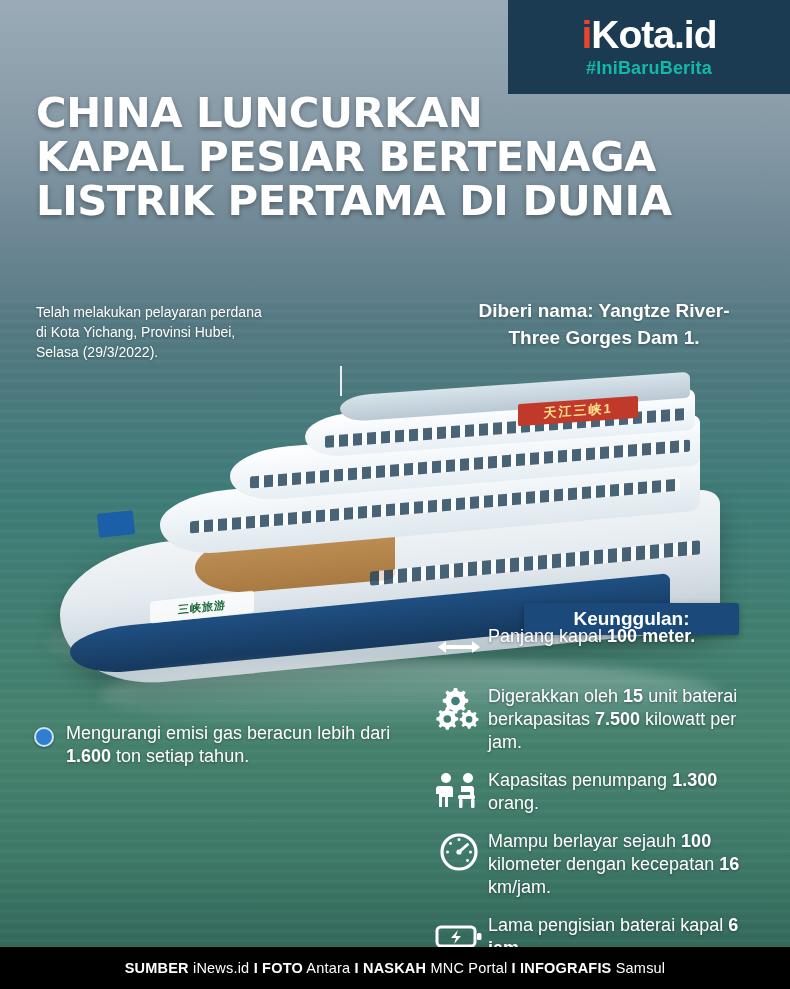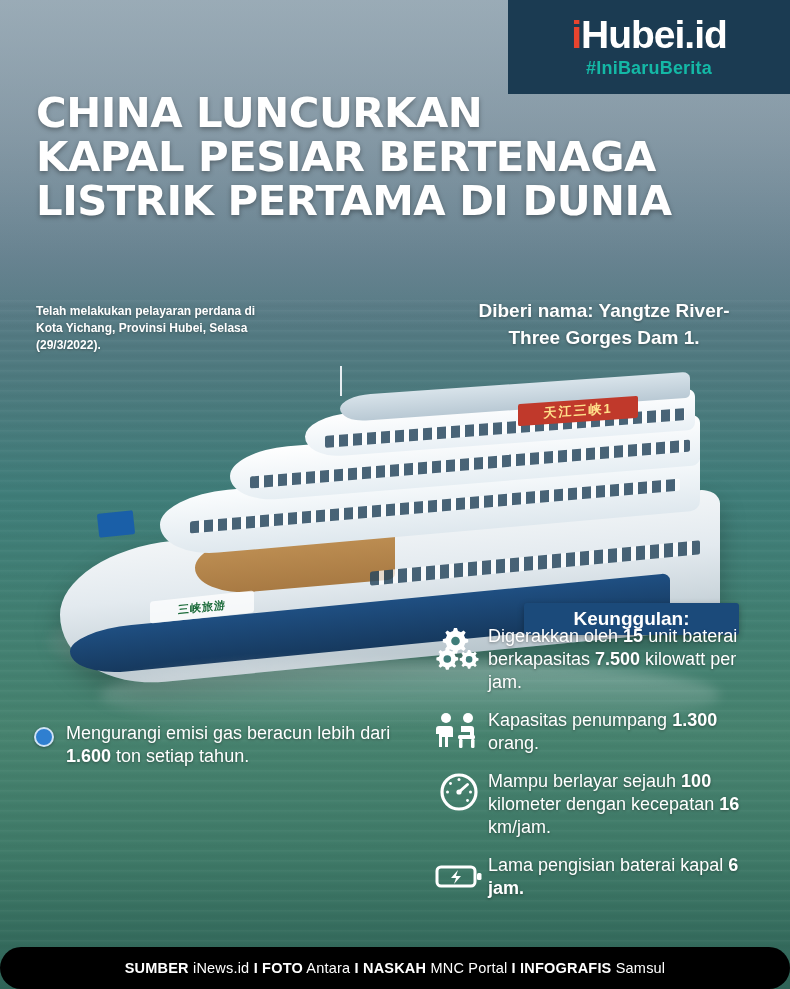--- a/index.html
+++ b/index.html
@@ -48,21 +48,21 @@
     font-size:41px;line-height:1.07;font-weight:bold;color:#ffffff;
     letter-spacing:-0.5px;text-shadow:0 2px 5px rgba(0,0,0,.35);
     font-family:"DejaVu Sans",sans-serif;
     transform:scaleX(1.02);transform-origin:left center;
     white-space:nowrap;
   }
 
   
   .intro-left{
     position:absolute;left:36px;top:303px;width:230px;
-    font-size:12px;line-height:1.42;color:#ffffff;font-weight:bold;
+    font-size:14px;line-height:1.42;color:#ffffff;font-weight:normal;
     text-shadow:0 1px 3px rgba(0,0,0,.35);
   }
   .intro-right{
     position:absolute;right:36px;top:298px;width:300px;text-align:center;
     font-size:19px;line-height:1.42;color:#ffffff;font-weight:bold;
     text-shadow:0 1px 3px rgba(0,0,0,.35);
   }
 
   
   .ship{
@@ -188,38 +188,38 @@
     box-shadow:0 1px 3px rgba(0,0,0,.35);
   }
   .btext{
     font-size:18px;line-height:1.3;color:#ffffff;text-shadow:0 1px 3px rgba(0,0,0,.4);
   }
   .btext b{font-weight:bold;}
 
   
   .footer{
     position:absolute;left:0;right:0;bottom:0;height:42px;background:#000000;
-    display:flex;align-items:center;justify-content:center;border-radius:21px;
+    display:flex;align-items:center;justify-content:center;
   }
   .footer-inner{
     color:#ffffff;font-size:14.5px;letter-spacing:.2px;
   }
   .footer-inner b{font-weight:bold;}
   .footer-inner span.sep{color:#ffffff;font-weight:bold;}
 </style>
 </head>
 <body>
 
 <div class="poster">
 
   <div class="sky-haze"></div>
   <div class="water"></div>
 
   <div class="logo-box">
-    <div class="logo-text"><span class="i">i</span><span>Hubei.id</span></div>
+    <div class="logo-text"><span class="i">i</span><span>Kota.id</span></div>
     <div class="logo-tag">#IniBaruBerita</div>
   </div>
 
   <div class="headline">
     <div>CHINA LUNCURKAN</div>
     <div>KAPAL PESIAR BERTENAGA</div>
     <div>LISTRIK PERTAMA DI DUNIA</div>
   </div>
 
   <div class="intro-left">Telah melakukan pelayaran perdana di Kota Yichang, Provinsi Hubei, Selasa (29/3/2022).</div>
@@ -242,20 +242,28 @@
     <div class="banner-red">天江三峡1</div>
     <div class="bow-logo">三峡旅游</div>
     <div class="flag"></div>
     <div class="reflection"></div>
   </div>
 
   <div class="badge">Keunggulan:</div>
 
   <div class="features">
 
+    <div class="feat">
+      <div class="ico">
+        <svg width="50" height="22" viewBox="0 0 50 22">
+          <path d="M4 11 L12 5 L12 9 L38 9 L38 5 L46 11 L38 17 L38 13 L12 13 L12 17 Z" fill="#ffffff"></path>
+        </svg>
+      </div>
+      <div class="txt">Panjang kapal <b>100 meter.</b></div>
+    </div>
 
     <div class="feat">
       <div class="ico">
         <svg width="50" height="46" viewBox="0 0 50 46">
           <g fill="#ffffff">
             <path d="M20 4 l3 0 1 3 3 1.2 2.6-1.7 2.1 2.1-1.7 2.6 1.2 3 3 1 0 3-3 1-1.2 3 1.7 2.6-2.1 2.1-2.6-1.7-3 1.2-1 3-3 0-1-3-3-1.2-2.6 1.7-2.1-2.1 1.7-2.6-1.2-3-3-1 0-3 3-1 1.2-3-1.7-2.6 2.1-2.1 2.6 1.7 3-1.2z"></path>
             <circle cx="21.5" cy="17" r="4.3" fill="#3f7d79"></circle>
             <path d="M12 24 l2.6 0 .9 2.6 2.6 1 2.2-1.5 1.8 1.8-1.5 2.2 1 2.6 2.6 .9 0 2.6-2.6 .9-1 2.6 1.5 2.2-1.8 1.8-2.2-1.5-2.6 1-.9 2.6-2.6 0-.9-2.6-2.6-1-2.2 1.5-1.8-1.8 1.5-2.2-1-2.6-2.6-.9 0-2.6 2.6-.9 1-2.6-1.5-2.2 1.8-1.8 2.2 1.5 2.6-1z"></path>
             <circle cx="13.3" cy="35" r="3.8" fill="#3f7d79"></circle>
             <path d="M34 26 l2.2 0 .8 2.2 2.2 .9 1.9-1.3 1.6 1.6-1.3 1.9 .9 2.2 2.2 .8 0 2.2-2.2 .8-.9 2.2 1.3 1.9-1.6 1.6-1.9-1.3-2.2 .9-.8 2.2-2.2 0-.8-2.2-2.2-.9-1.9 1.3-1.6-1.6 1.3-1.9-.9-2.2-2.2-.8 0-2.2 2.2-.8 .9-2.2-1.3-1.9 1.6-1.6 1.9 1.3 2.2-.9z"></path>

